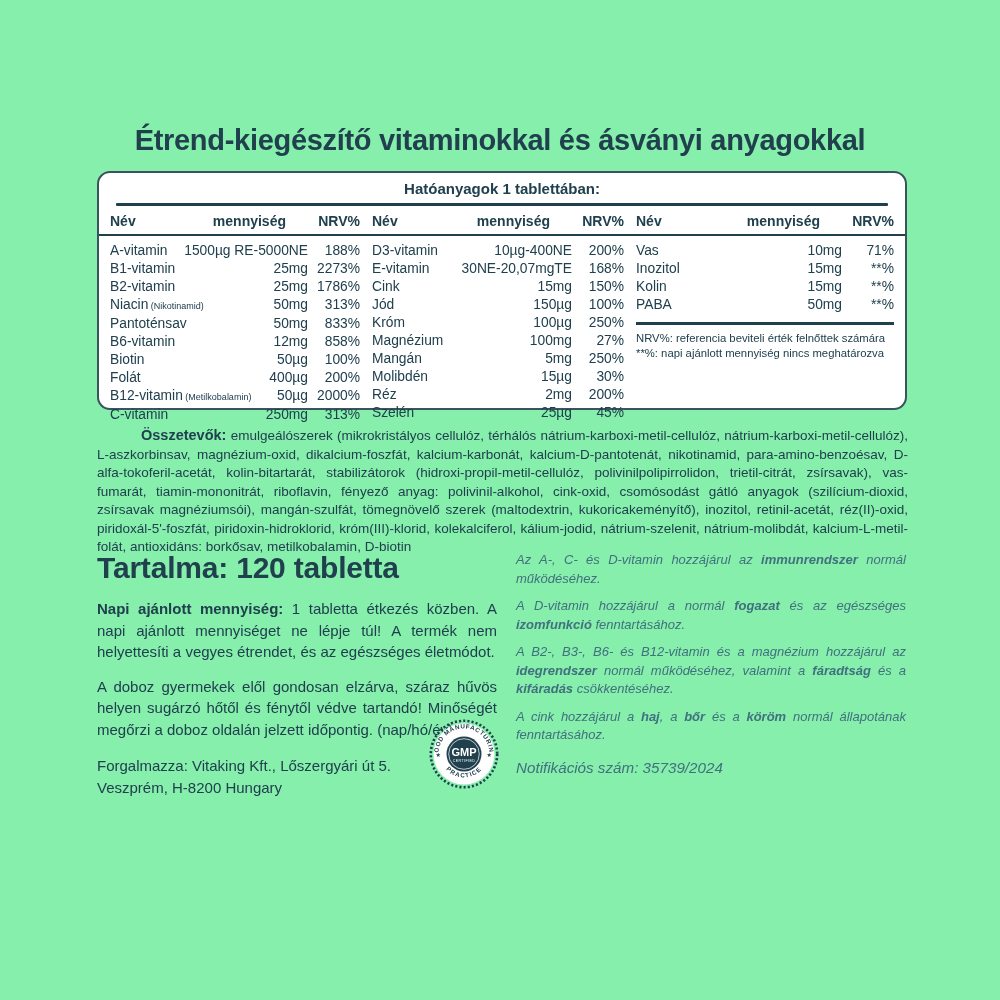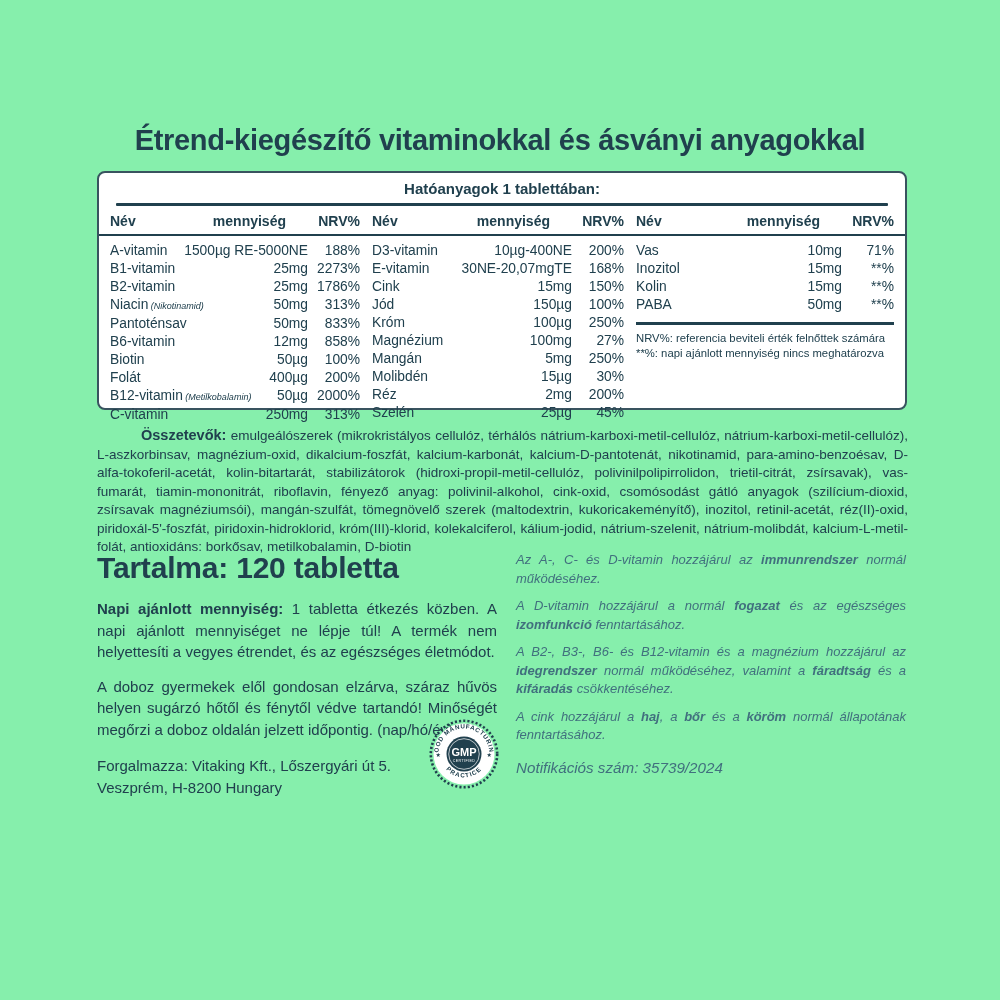--- a/index.html
+++ b/index.html
@@ -18,21 +18,21 @@
 
   
   .title{
     position:absolute;top:124px;left:0;width:1000px;margin:0;
     text-align:center;font-size:29px;font-weight:bold;letter-spacing:-0.3px;
   }
 
   
   .tbl{
     position:absolute;left:97px;top:171px;width:788px;height:227px;
-    border:2px solid #39535f;border-radius:8px;padding:0 9px 8px 9px;
+    border:2px solid #39535f;border-radius:13px;padding:0 9px 8px 9px;
     background:#fff;
   }
   .tbl-caption{
     text-align:center;font-weight:bold;font-size:15px;padding-top:7px;
   }
   .rule-thick{
     height:3px;background:var(--ink);margin:6px 8px 0 8px;border-radius:1px;
   }
   .tgrid{
     display:grid;grid-template-columns:250px 252px 1fr;column-gap:12px;
@@ -41,21 +41,21 @@
   .ghead{display:flex;align-items:baseline;margin-top:7px;}
   .ghead .h-name{font-weight:bold;font-size:14px;}
   .ghead .h-amt{font-weight:bold;font-size:14px;margin-left:auto;margin-right:22px;}
   .ghead .h-nrv{font-weight:bold;font-size:14px;width:52px;text-align:right;}
   .rule-thin{
     height:2px;background:var(--ink);margin:5px -9px 0 -9px;
   }
   .tbody-grid{margin-top:6px;}
   .trow{display:flex;align-items:baseline;line-height:18px;font-size:13.8px;white-space:nowrap;}
   .tname{flex:0 0 auto;}
-  .tnote{font-size:9px;font-style:italic;}
+  .tnote{font-size:9px;}
   .tamt{margin-left:auto;text-align:right;}
   .tnrv{width:52px;text-align:right;flex:0 0 auto;}
   .g3-rule{height:2.5px;background:var(--ink);margin:8px 0 6px 0;}
   .footnote{font-size:11.3px;line-height:15px;white-space:nowrap;}
 
   
   .ingredients{
     position:absolute;left:97px;top:426px;width:811px;margin:0;
     font-size:13.5px;line-height:18.5px;text-align:justify;
   }

